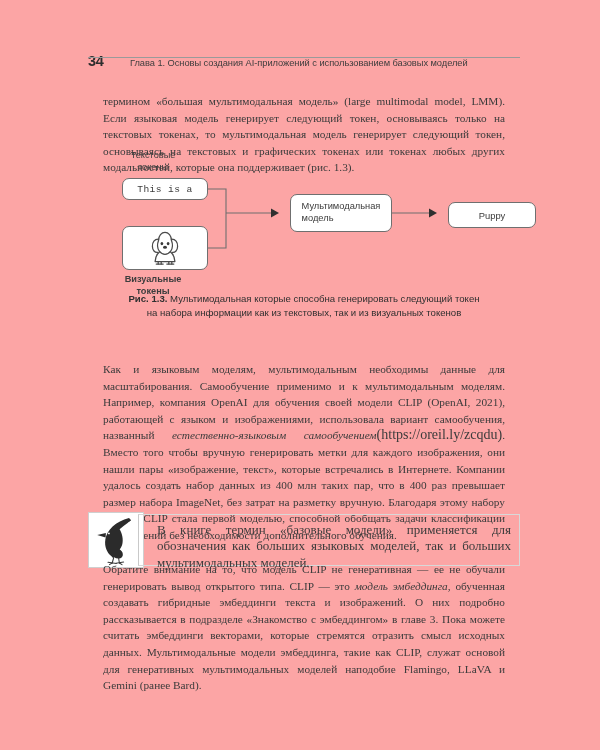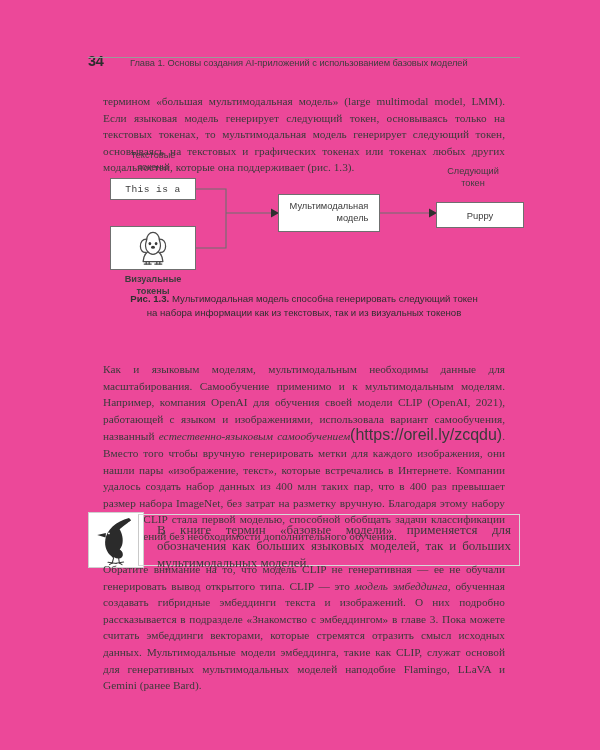--- a/index.html
+++ b/index.html
@@ -14,21 +14,21 @@
     color: #3a3a3a;
     position: relative;
     overflow: hidden;
   }
 
   .page {
     position: absolute;
     left: 0; top: 0;
     width: 600px;
     height: 750px;
-    background: #ec4899;
+    background: #fca5a5;
   }
 
   
   .header {
     position: absolute;
     left: 88px;
     top: 36px;
     width: 432px;
     display: flex;
     align-items: baseline;
@@ -70,23 +70,23 @@
     line-height: 16.6px;
     text-align: justify;
     text-align-last: left;
     color: #3b3b3b;
     hyphens: manual;
   }
   p.para i, span.ital {
     font-style: italic;
   }
   .url {
-    font-family: Liberation Sans, sans-serif;
+    font-family: Liberation Serif, serif;
     font-style: normal;
-    font-size: 16px;
+    font-size: 14px;
   }
 
   #para1 { top: 78px; }
   #para2 { top: 346px; }
   #para3 { top: 546px; }
 
   
   .figure {
     position: absolute;
     left: 88px;
@@ -98,28 +98,29 @@
     position: absolute;
     left: 0; top: 0;
     width: 432px;
     height: 140px;
   }
 
   .fig-box {
     position: absolute;
     box-sizing: border-box;
     border: 1.1px solid #6f6f6f;
-    border-radius: 0;
+    border-radius: 7px;
     background: #fff;
     display: flex;
     align-items: center;
     justify-content: center;
-    text-align: right;
+    text-align: left;
     font-family: "Liberation Sans", "DejaVu Sans", sans-serif;
     color: #3b3b3b;
+    margin-left: 12px;
   }
   .fig-box.mono {
     font-family: "Liberation Mono", "DejaVu Sans Mono", monospace;
     font-size: 9.6px;
     letter-spacing: 0.4px;
   }
   .fig-label {
     position: absolute;
     font-family: "Liberation Sans", "DejaVu Sans", sans-serif;
     font-size: 9.2px;
@@ -261,31 +262,29 @@
       </div>
 
       <div class="fig-label" id="lbl-image"><span style="white-space:pre-line">Визуальные
 токены</span></div>
 
       <div class="fig-box" id="box-model">
           <span style="white-space:pre-line">Мультимодальная
 модель</span>
         </div>
 
-      <div class="fig-label" id="lbl-output"><span style="white-space:pre-line">Следующий
-токен</span></div>
 
       <div class="fig-box" id="box-output">
           <span>Puppy</span>
         </div>
     </div>
 
     <div class="fig-caption">
       <b>Рис. 1.3.</b>
-      <span>Мультимодальная модель способна генерировать следующий токен</span><br>
+      <span>Мультимодальная которые способна генерировать следующий токен</span><br>
       <span>на набора информации как из текстовых, так и из визуальных токенов</span>
     </div>
   </div>
 
   <div class="body-col" id="para2">
     <p class="para"><span>Как и языковым моделям, мультимодальным необходимы данные для масштабирования. Самообучение применимо и к мультимодальным моделям. Например, компания OpenAI для обучения своей модели CLIP (OpenAI, 2021), работающей с языком и изображениями, использовала вариант самообучения, названный </span><i class="ital">естественно-языковым самообучением</i><span class="url">(https://oreil.ly/zcqdu)</span><span>. Вместо того чтобы вручную генерировать метки для каждого изображения, они нашли пары «изображение, текст», которые встречались в Интернете. Компании удалось создать набор данных из 400 млн таких пар, что в 400 раз превышает размер набора ImageNet, без затрат на разметку вручную. Благодаря этому набору данных CLIP стала первой моделью, способной обобщать задачи классификации изображений без необходимости дополнительного обучения.</span></p>
   </div>
 
   <div class="note">
     <div class="note-icon">

